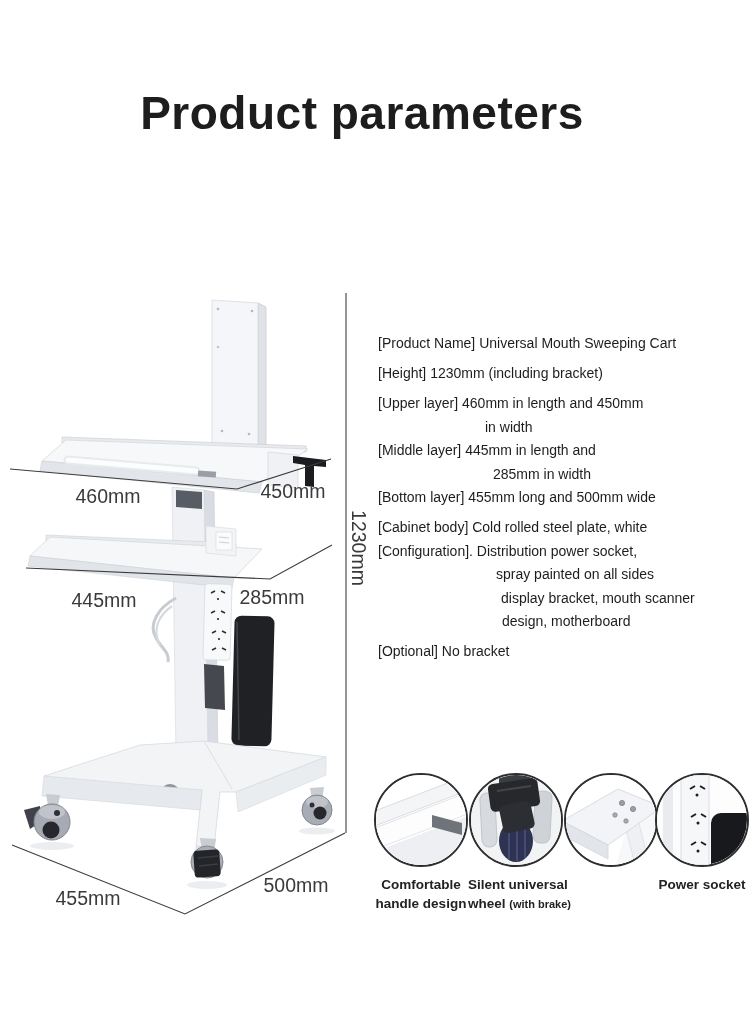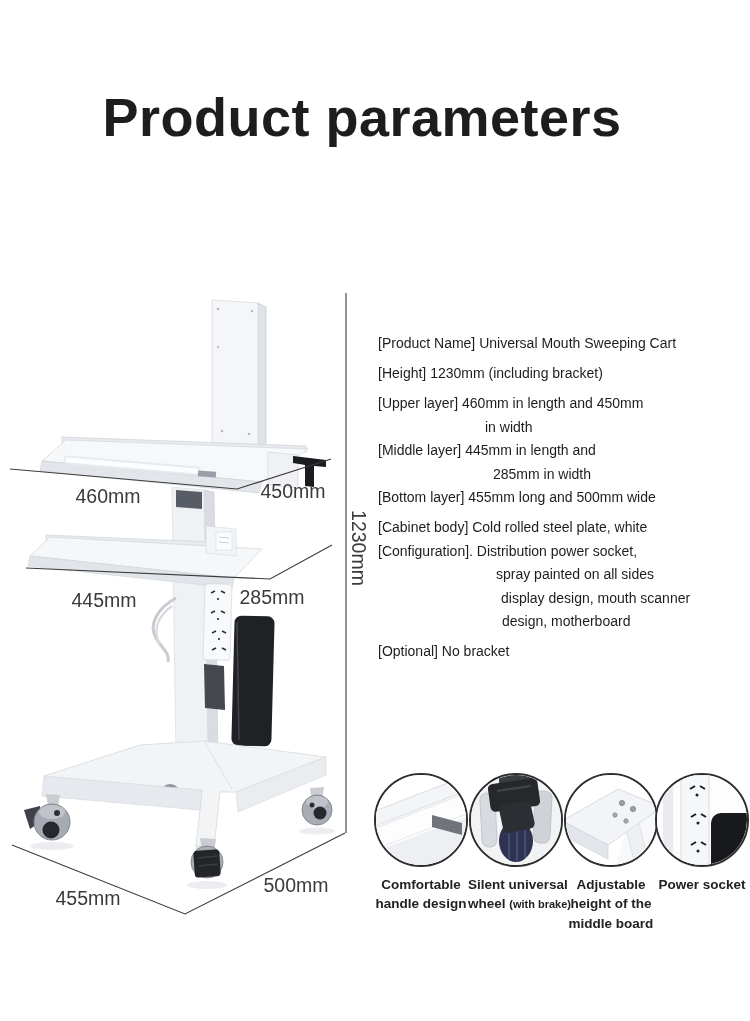--- a/index.html
+++ b/index.html
@@ -1,21 +1,21 @@
 <!DOCTYPE html>
 <html><head>
 <meta charset="utf-8">
 <style>
   html,body{margin:0;padding:0;background:#fff;}
   .page{position:relative;width:750px;height:1021px;background:#ffffff;
         font-family:"Liberation Sans",sans-serif;overflow:hidden;}
 
   
   .header{position:absolute;left:0;top:88px;width:724px;text-align:center;}
-  .title{font-size:54px;font-weight:700;color:#1d1d1d;letter-spacing:0.5px;line-height:1.1;}
+  .title{font-size:46px;font-weight:700;color:#1d1d1d;letter-spacing:0.5px;line-height:1.1;}
   .subtitle{margin-top:14px;font-size:22px;font-weight:500;color:#151515;letter-spacing:0.2px;}
 
   
   .cart-wrap{position:absolute;left:0;top:250px;width:378px;height:690px;}
   .dim-label{font-size:19.5px;fill:#3a3a3a;font-family:"Liberation Sans",sans-serif;}
 
   
   .specs{position:absolute;left:378px;top:332px;width:368px;color:#1d1d1d;
          font-size:14px;line-height:23.5px;}
   .spec-line{white-space:nowrap;}
@@ -173,21 +173,21 @@
   <div class="spec-line"><span>[Product Name] Universal Mouth Sweeping Cart</span></div>
       <div class="spec-line spec-gap"><span>[Height] 1230mm (including bracket)</span></div>
       <div class="spec-line spec-gap"><span>[Upper layer] 460mm in length and 450mm</span></div>
       <div class="spec-line" style="padding-left: 107px;"><span>in width</span></div>
       <div class="spec-line"><span>[Middle layer] 445mm in length and</span></div>
       <div class="spec-line" style="padding-left: 115px;"><span>285mm in width</span></div>
       <div class="spec-line"><span>[Bottom layer] 455mm long and 500mm wide</span></div>
       <div class="spec-line spec-gap"><span>[Cabinet body] Cold rolled steel plate, white</span></div>
       <div class="spec-line"><span>[Configuration]. Distribution power socket,</span></div>
       <div class="spec-line" style="padding-left: 118px;"><span>spray painted on all sides</span></div>
-      <div class="spec-line" style="padding-left: 123px;"><span>display design, mouth scanner</span></div>
+      <div class="spec-line" style="padding-left: 123px;"><span>display bracket, mouth scanner</span></div>
       <div class="spec-line" style="padding-left: 124px;"><span>design, motherboard</span></div>
       <div class="spec-line spec-gap"><span>[Optional] No bracket</span></div>
     </div>
 
   <div class="feature f1">
     <div class="circle">
       <svg width="90" height="90" viewBox="0 0 90 90">
         <rect width="90" height="90" fill="#ffffff"></rect>
         <g transform="rotate(-21 45 45)">
           <rect x="-15" y="20" width="120" height="14" fill="#f3f5f7" stroke="#d9dce0" stroke-width="1"></rect>
@@ -233,25 +233,20 @@
         <rect width="90" height="90" fill="#ffffff"></rect>
         <polygon points="62,48 90,30 90,90 50,90" fill="#f7f8fa"></polygon>
         <rect x="64" y="48" width="14" height="42" fill="#eef0f3" stroke="#dcdfe3" stroke-width="0.8" transform="rotate(-14 71 69)"></rect>
         <polygon points="-4,46 52,14 96,32 42,70" fill="#f2f4f7" stroke="#d8dbe0" stroke-width="1"></polygon>
         <polygon points="-4,46 42,70 42,84 -4,60" fill="#e2e5e9" stroke="#d2d5da" stroke-width="0.8"></polygon>
         <circle cx="56" cy="28" r="2.6" fill="#9b9fa6" stroke="#7d8187" stroke-width="0.8"></circle>
         <circle cx="67" cy="34" r="2.6" fill="#9b9fa6" stroke="#7d8187" stroke-width="0.8"></circle>
         <circle cx="49" cy="40" r="2.2" fill="#a8acb2" stroke="#83878d" stroke-width="0.8"></circle>
         <circle cx="60" cy="46" r="2.2" fill="#a8acb2" stroke="#83878d" stroke-width="0.8"></circle>
       </svg>
-    </div>
-    <div class="caption">
-      <div class="cap-line"><span>Adjustable</span></div>
-      <div class="cap-line"><span>height of the</span> <span class="cap-small"></span></div>
-      <div class="cap-line"><span>middle board</span></div>
     </div>
   </div>
 
   <div class="feature f4">
     <div class="circle">
       <svg width="90" height="90" viewBox="0 0 90 90">
         <rect width="90" height="90" fill="#fdfdfe"></rect>
         <rect x="6" y="0" width="10" height="90" fill="#e9ebee"></rect>
         <rect x="24" y="0" width="28" height="90" fill="#f6f7f9" stroke="#dadde1" stroke-width="1"></rect>
         <g stroke="#1c1e22" stroke-width="2">

